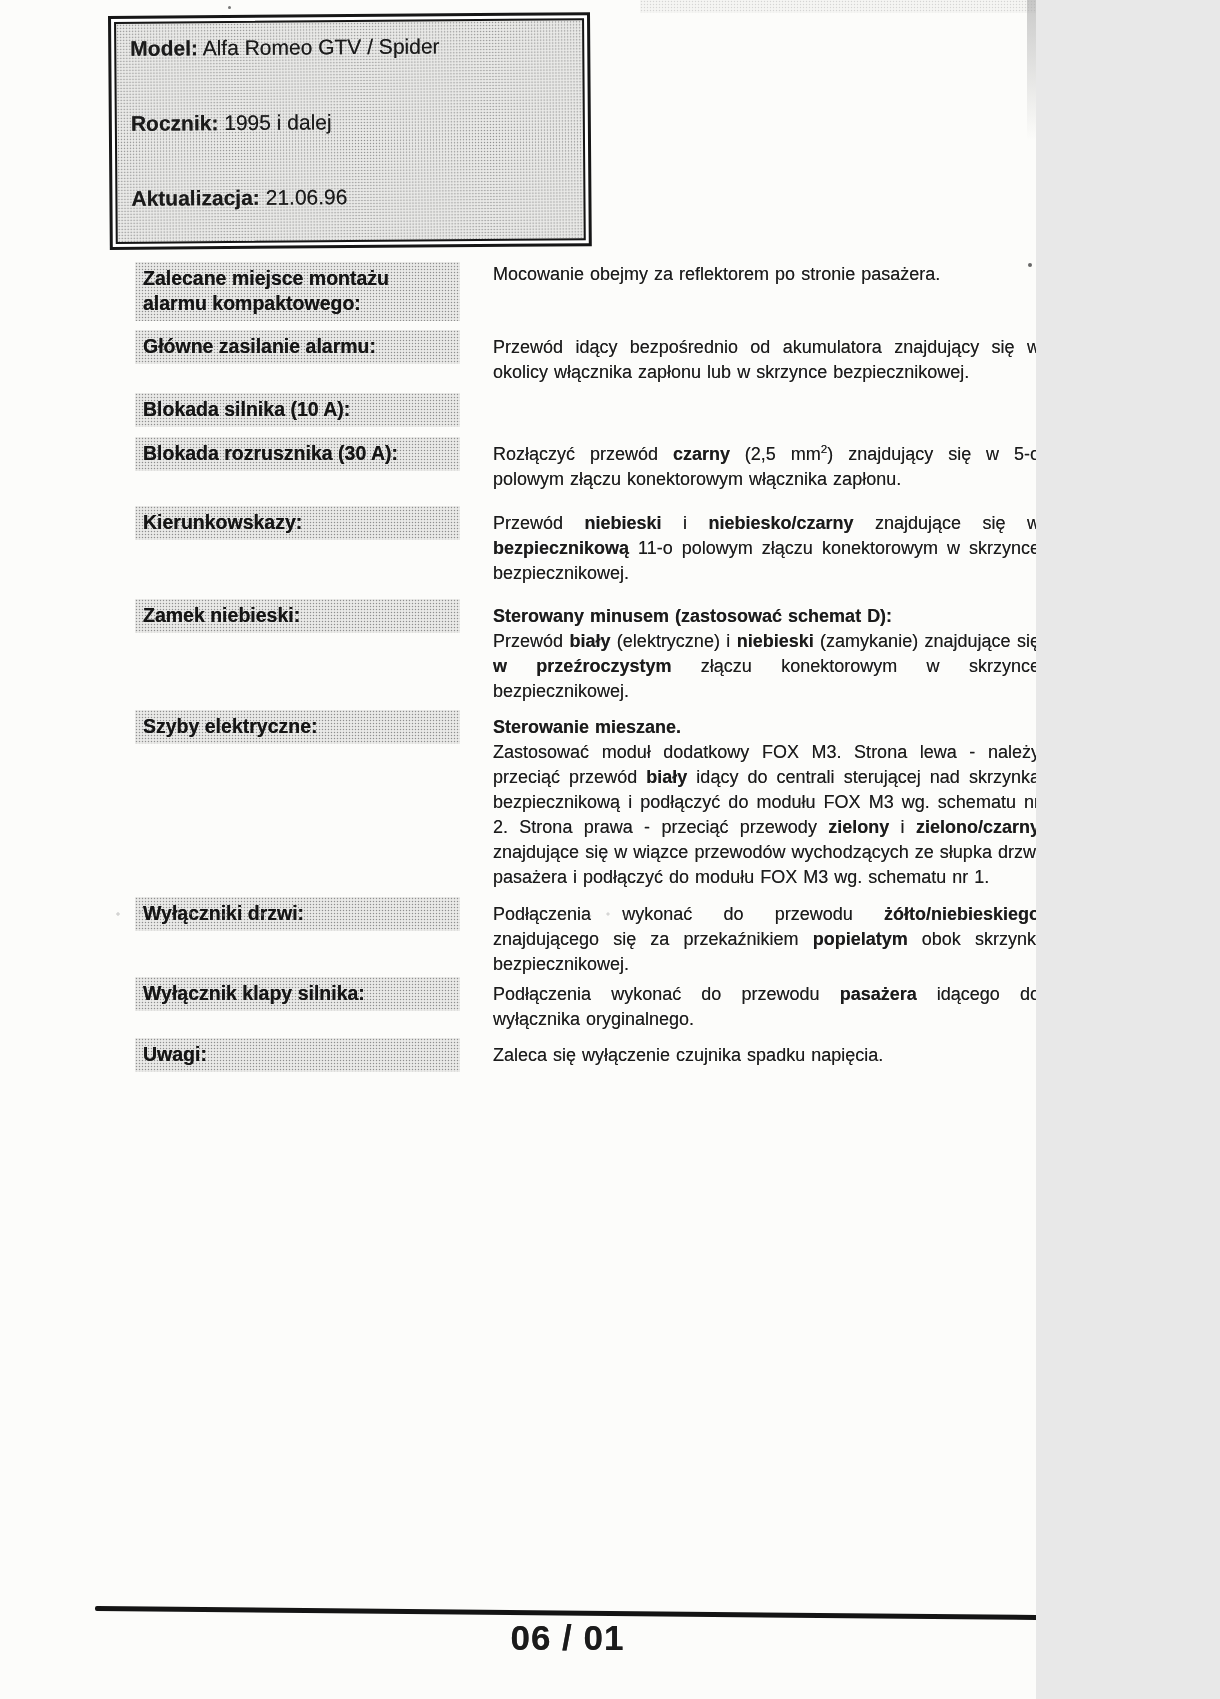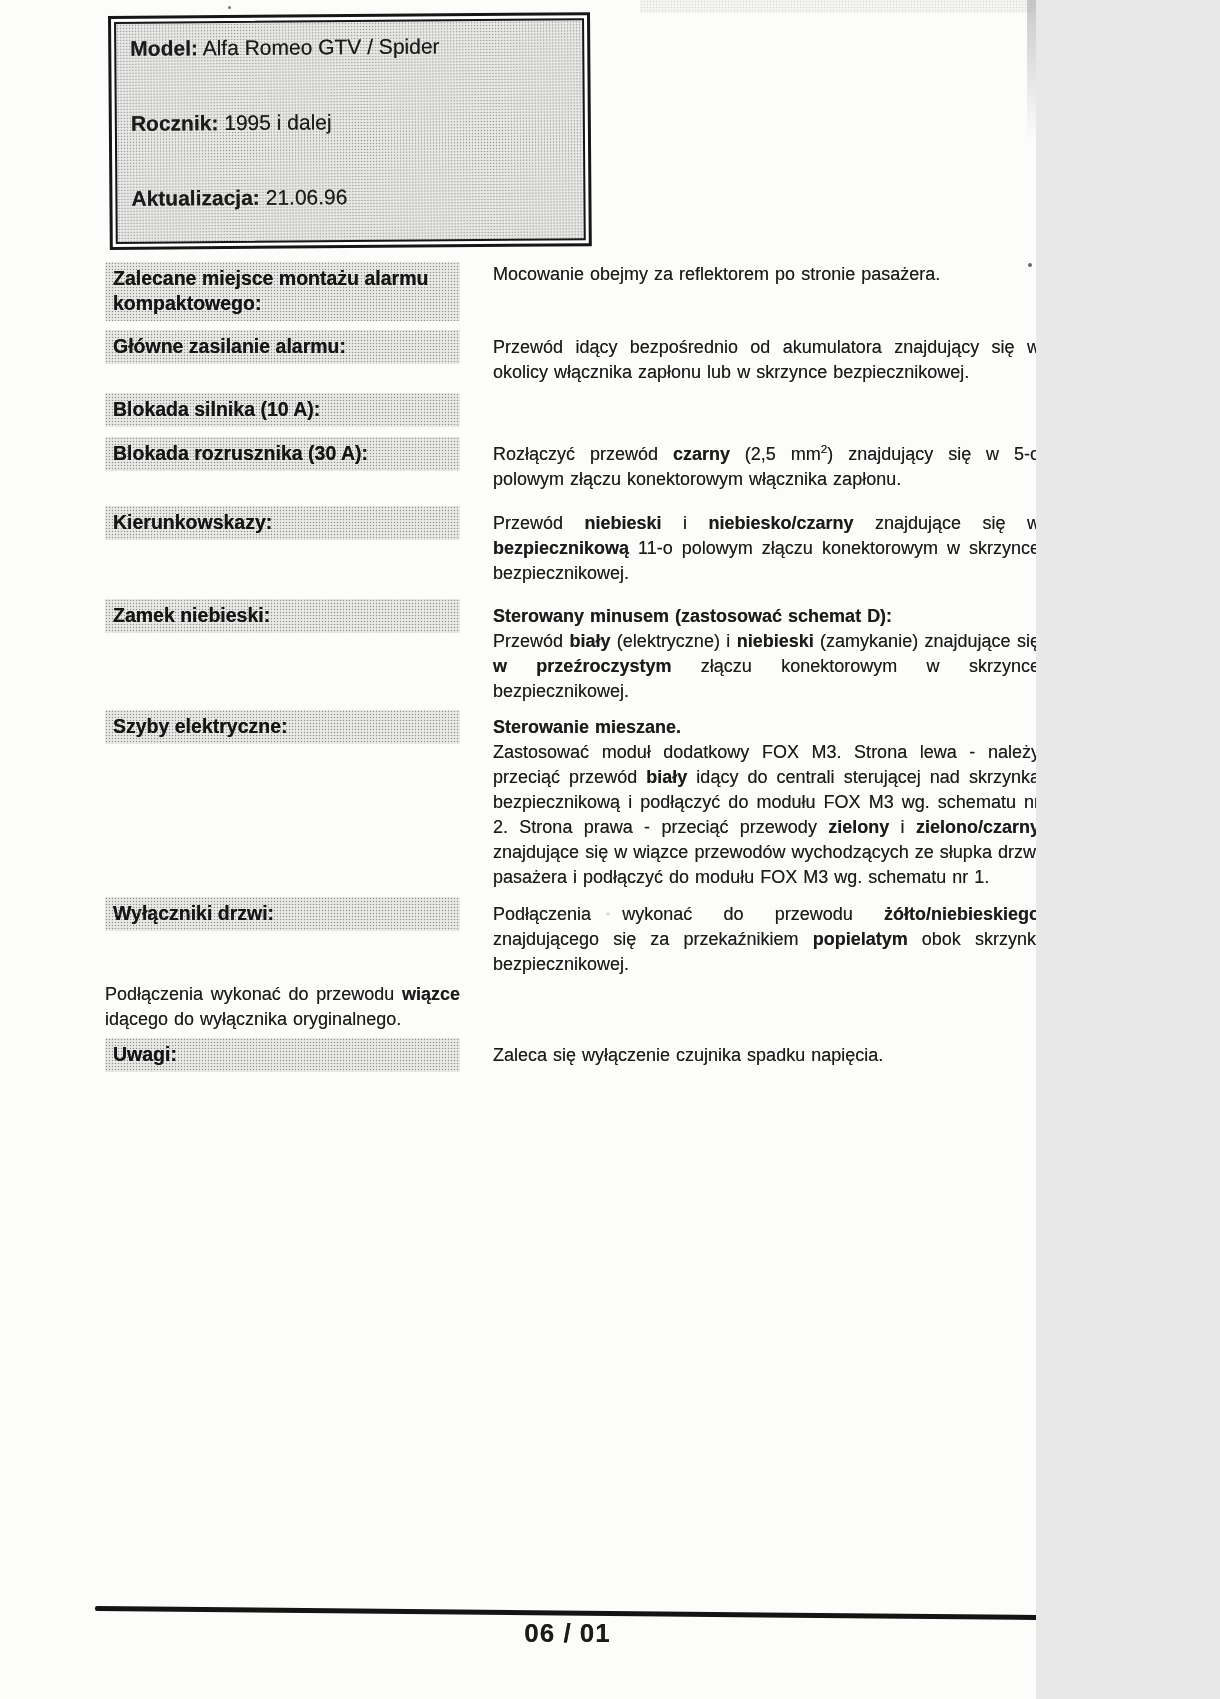--- a/index.html
+++ b/index.html
@@ -34,21 +34,21 @@
     padding:12px 14px;
   }
   .header-field{
     margin:0 0 49px 0;font-size:21px;line-height:26px;
     text-shadow:0 0 .5px rgba(20,20,20,.65);
   }
   .header-field .lbl{font-weight:bold;}
   
   .rows{position:absolute;left:105px;top:262px;width:935px;}
   .row{display:grid;grid-template-columns:355px 1fr;column-gap:33px;margin-bottom:9px;}
-  .row-label{align-self:start;padding:4px 8px 5px 8px;min-height:34px;}
+  .row-label{align-self:start;padding:4px 8px 5px 8px;min-height:34px;margin-left:30px;}
   .row-label-text{
     font-weight:bold;font-size:19.5px;line-height:25px;color:#151515;
     text-shadow:0 0 .6px rgba(10,10,10,.7);
   }
   .row-text{padding-top:5px;font-size:18px;line-height:25px;}
   .row:nth-child(1) .row-text{padding-top:0;}
   .row-text p{
     margin:0;text-align:justify;text-align-last:left;
     text-shadow:0 0 .5px rgba(20,20,20,.6);word-spacing:1px;
   }
@@ -65,21 +65,21 @@
   .row:nth-child(10){margin-bottom:8px;}
   .row:nth-child(11){margin-bottom:11px;}
   .row:nth-child(12){margin-bottom:0;}
   
   .footer{position:absolute;left:95px;top:1606px;width:945px;}
   .footer-rule{
     height:5px;background:#141414;border-radius:2px;
     transform:rotate(0.55deg);transform-origin:left center;
   }
   .footer-page{
-    margin-top:7px;text-align:center;font-weight:bold;font-size:26px;
+    margin-top:7px;text-align:center;font-weight:bold;font-size:35px;
     letter-spacing:1px;text-shadow:0 0 .5px rgba(20,20,20,.7);
   }
   
   .artifact{position:absolute;pointer-events:none;}
   .top-dot{left:228px;top:6px;width:3px;height:3px;background:#777;border-radius:50%;}
   .stray-dot{left:1028px;top:263px;width:4px;height:4px;background:#4d4d4d;border-radius:50%;opacity:.85;}
   .stray-comma{left:1073px;top:739px;width:3px;height:8px;background:#6b6b6b;border-radius:2px;transform:rotate(14deg);opacity:.8;}
   .right-edge-shade{right:0;top:0;width:9px;height:140px;background:linear-gradient(to bottom,#aeaeae,rgba(190,190,190,0));opacity:.65;}
   .top-strip{left:640px;top:0;width:520px;height:13px;opacity:.35;}
   .pencil-smudge-1{
@@ -182,22 +182,25 @@
       <div class="row-label halftone">
         <span class="row-label-text">Wyłączniki drzwi:</span>
       </div>
       <div class="row-text">
           <p><span>Podłączenia wykonać do przewodu </span><span class="b">żółto/niebieskiego</span><span> znajdującego się za przekaźnikiem </span><span class="b">popielatym</span><span> obok skrzynki bezpiecznikowej.</span></p>
         </div>
     </div>
 
 
     <div class="row">
-      <div class="row-text">
-          <p><span>Podłączenia wykonać do przewodu </span><span class="b">wiązce</span><span> idącego do wyłącznika oryginalnego.</span></p>
+      <div class="row-label halftone">
+        <span class="row-label-text">Wyłącznik klapy silnika:</span>
+      </div>
+      <div class="row-text">
+          <p><span>Podłączenia wykonać do przewodu </span><span class="b">pasażera</span><span> idącego do wyłącznika oryginalnego.</span></p>
         </div>
     </div>
 
     <div class="row">
       <div class="row-label halftone">
         <span class="row-label-text">Uwagi:</span>
       </div>
       <div class="row-text">
           <p><span>Zaleca się wyłączenie czujnika spadku napięcia.</span></p>
         </div>

